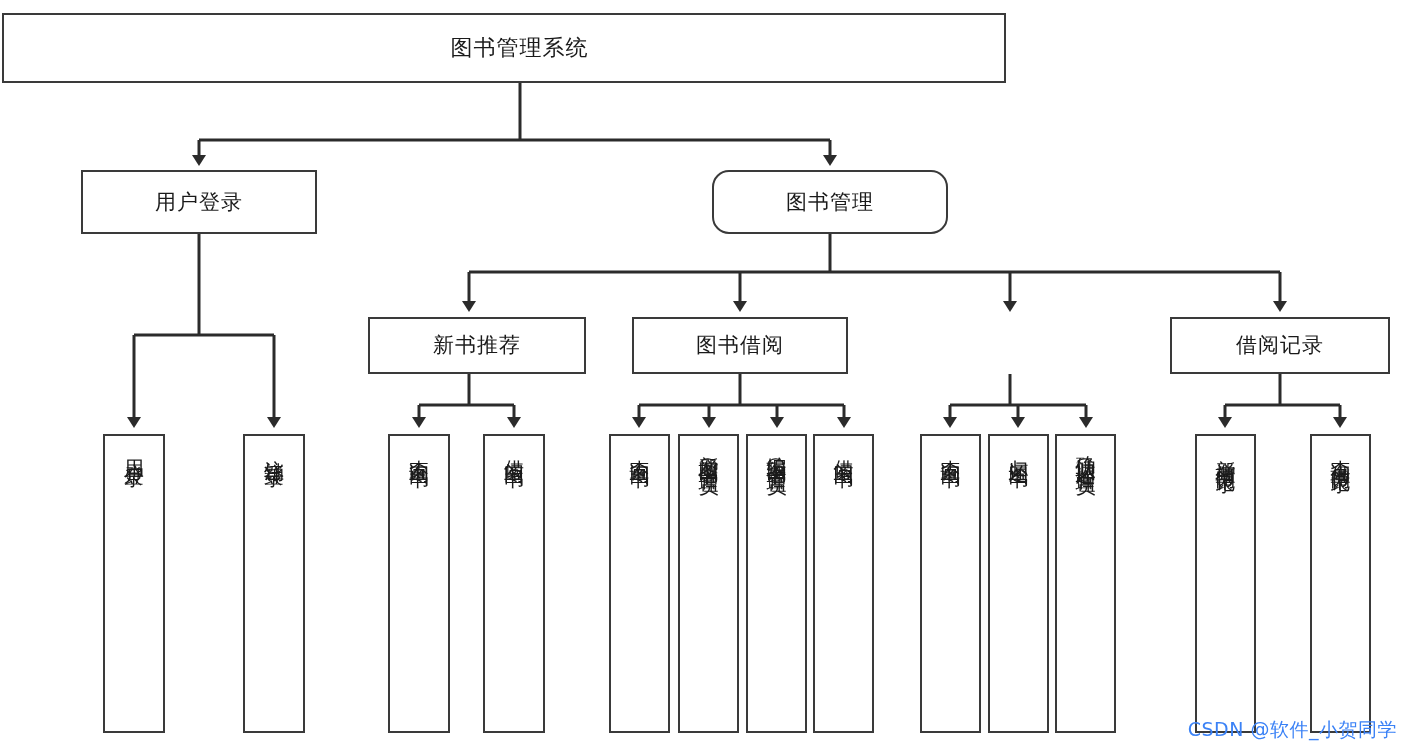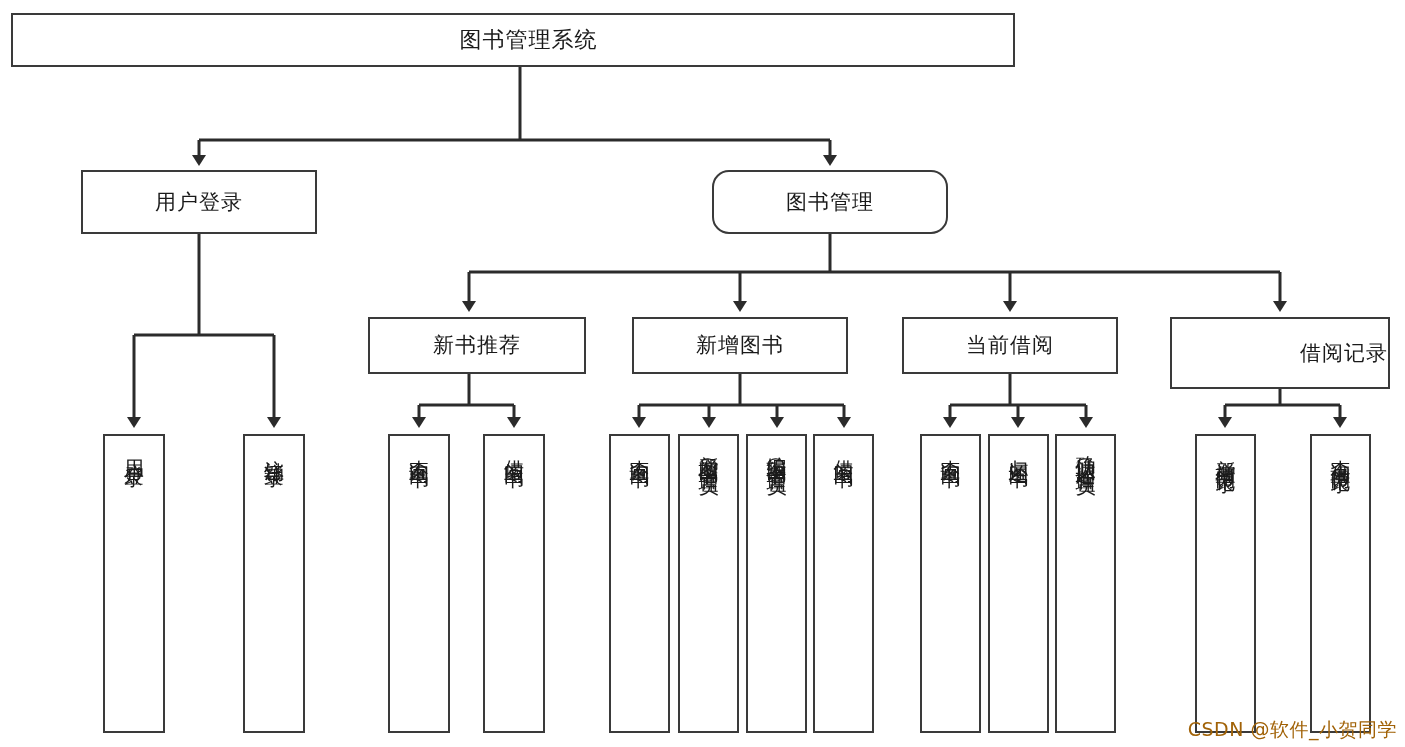--- a/index.html
+++ b/index.html
@@ -59,21 +59,21 @@
     display: block;
   }
   .node.vert.pad-top {
     padding-top: 4px;
   }
   .watermark {
     position: absolute;
     right: 8px;
     bottom: 4px;
     font-size: 19px;
-    color: #a16207;
+    color: #3b82f6;
     white-space: nowrap;
     letter-spacing: 0.5px;
   }
 </style>
 </head>
 <body>
 
 <div id="canvas">
 
   <svg class="wires" viewBox="0 0 1405 747">
@@ -122,41 +122,38 @@
       <path d="M1086,405 L1086,418" marker-end="url(#arrow)"></path>
 
       <path d="M1280,374 L1280,405"></path>
       <path d="M1225,405 L1340,405"></path>
       <path d="M1225,405 L1225,418" marker-end="url(#arrow)"></path>
       <path d="M1340,405 L1340,418" marker-end="url(#arrow)"></path>
 
     </g>
   </svg>
 
-  <div class="node root horiz" style="left:11px; top:13px; width:1004px; height:54px;padding-left:31px;">
+  <div class="node root horiz" style="left:2px; top:13px; width:1004px; height:70px;padding-left:31px;">
     <span>图书管理系统</span>
   </div>
 
   <div class="node horiz" style="left:81px; top:170px; width:236px; height:64px;">
     <span>用户登录</span>
   </div>
   <div class="node horiz" style="left:712px; top:170px; width:236px; height:64px;border-radius:17px;">
     <span>图书管理</span>
   </div>
 
   <div class="node horiz" style="left:360px; top:317px; width:218px; height:57px;margin-left:8px;">
     <span>新书推荐</span>
   </div>
   <div class="node horiz" style="left:632px; top:317px; width:216px; height:57px;">
-    <span>新增图书</span>
-  </div>
-  <div class="node horiz" style="left:902px; top:317px; width:216px; height:57px;">
-    <span>当前借阅</span>
-  </div>
-  <div class="node horiz" style="left:1170px; top:317px; width:220px; height:72px;justify-content:flex-end;">
+    <span>图书借阅</span>
+  </div>
+  <div class="node horiz" style="left:1170px; top:317px; width:220px; height:57px;">
     <span>借阅记录</span>
   </div>
 
   <div class="node vert" style="left:103px; top:434px; width:62px; height:299px;">
     <span class="vtext">用户登录</span>
   </div>
   <div class="node vert" style="left:243px; top:434px; width:62px; height:299px;">
     <span class="vtext">注销登录</span>
   </div>
 

